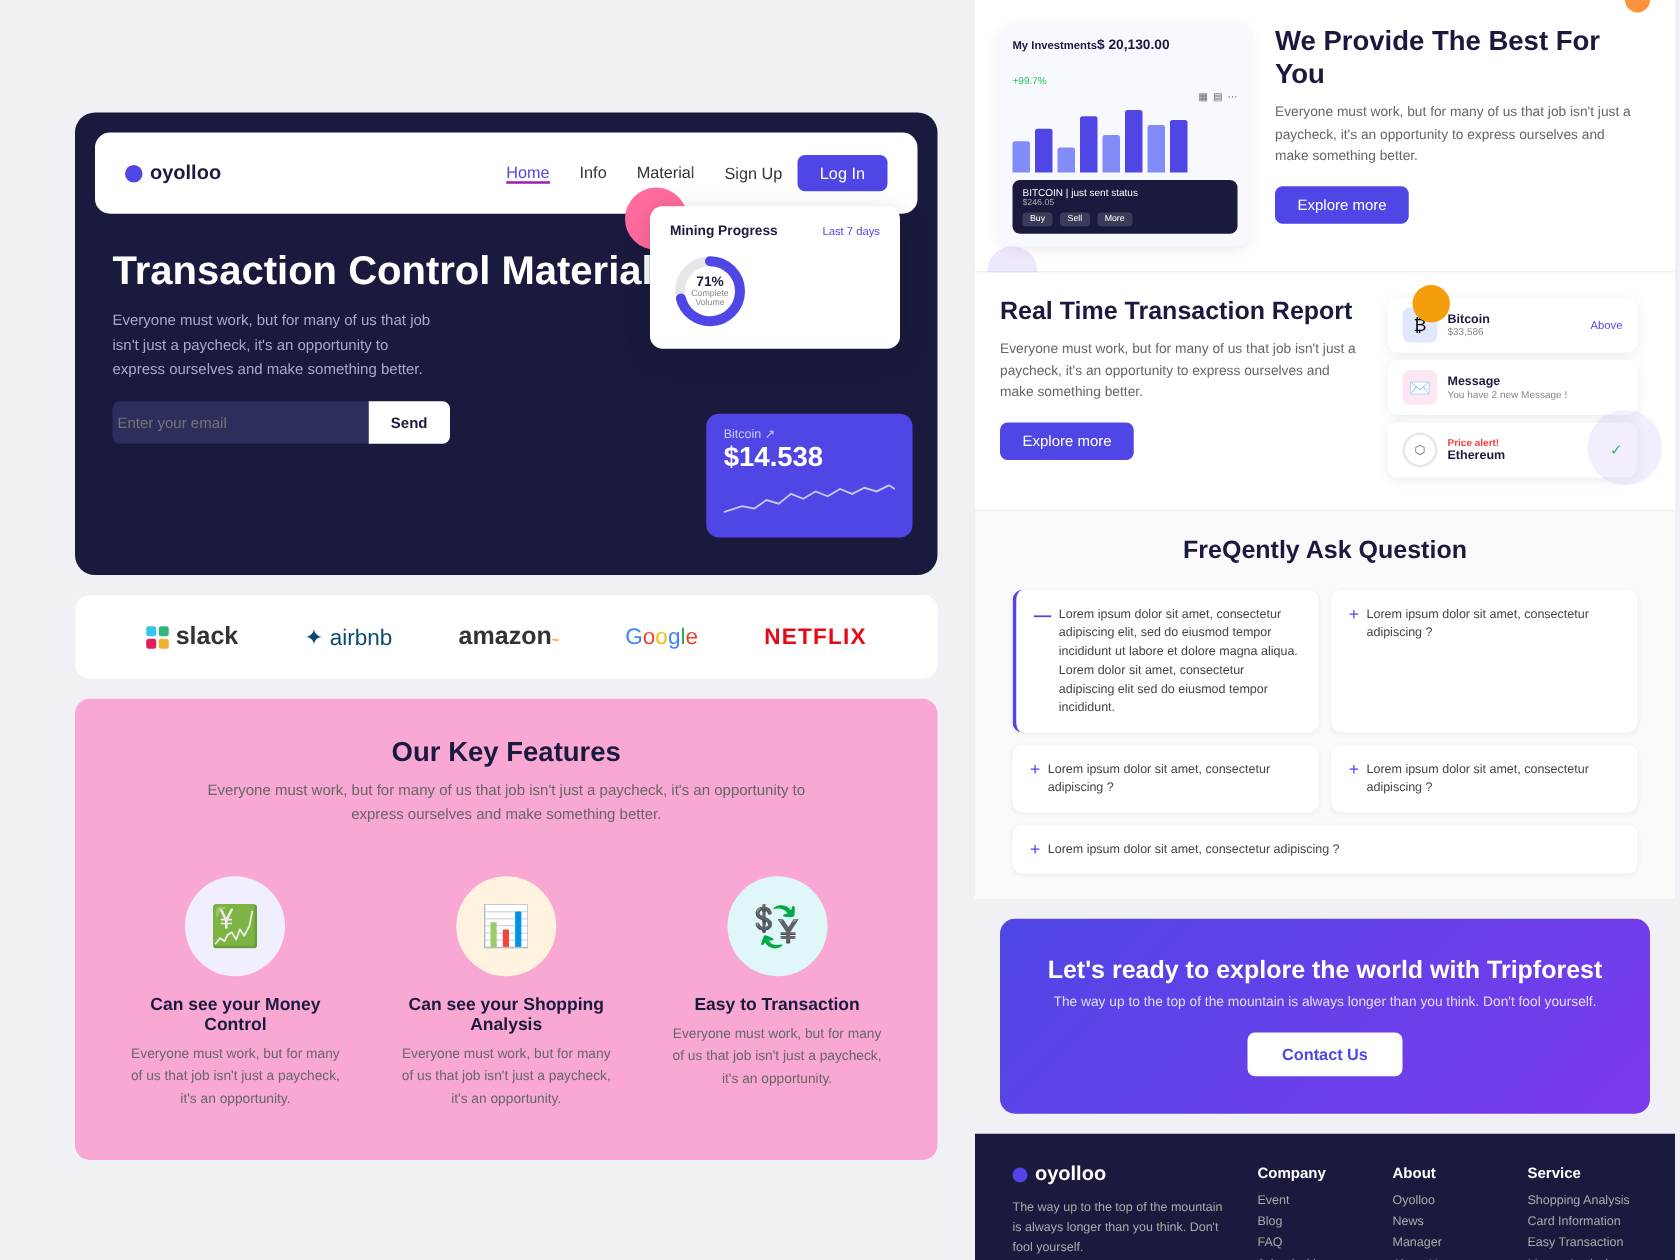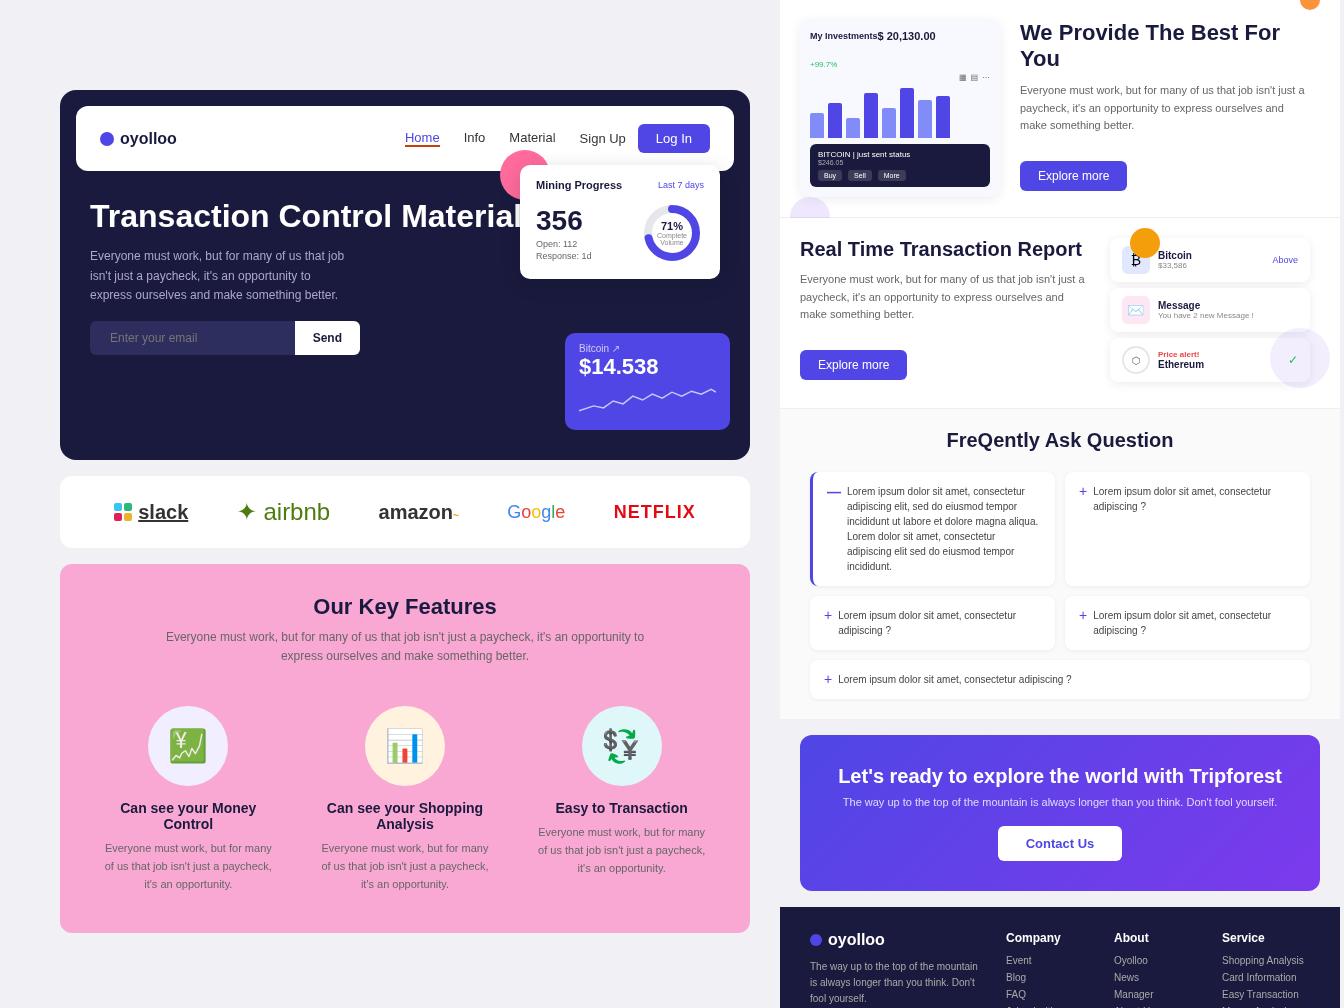--- a/index.html
+++ b/index.html
@@ -8,29 +8,29 @@
     
     .left-panel { position: absolute; left: 60px; top: 90px; width: 690px; }
 
     
     .hero { background: #1a1a3e; border-radius: 16px; padding: 0; overflow: hidden; position: relative; height: 370px; }
     .hero-nav { display: flex; align-items: center; padding: 18px 24px; background: white; border-radius: 12px; margin: 16px; }
     .logo { display: flex; align-items: center; gap: 6px; font-weight: 700; font-size: 16px; color: #1a1a3e; margin-right: auto; }
     .logo-dot { width: 14px; height: 14px; background: #4f46e5; border-radius: 50%; }
     .nav-links { display: flex; gap: 24px; font-size: 13px; color: #333; margin-right: 24px; }
     .nav-links span { cursor: pointer; }
-    .nav-links .active { color: #4f46e5; border-bottom: 2px solid #c2410c; }
+    .nav-links .active { color: #4f46e5; border-bottom: 2px solid #a21caf; }
     .btn-signup { background: transparent; border: none; font-size: 13px; color: #333; cursor: pointer; margin-right: 12px; }
     .btn-login { background: #4f46e5; color: white; border: none; padding: 7px 18px; border-radius: 6px; font-size: 13px; cursor: pointer; }
 
     .hero-content { padding: 10px 30px 20px; position: relative; z-index: 2; }
     .hero-title { color: white; font-size: 32px; font-weight: 800; line-height: 1.2; margin-bottom: 12px; }
     .hero-subtitle { color: #aaa8cc; font-size: 12px; line-height: 1.6; max-width: 260px; margin-bottom: 16px; }
     .hero-form { display: flex; gap: 0; max-width: 270px; }
-    .hero-input { background: #2d2d5e; border: none; color: #aaa; padding: 10px 20px; border-radius: 6px 0 0 6px; font-size: 12px; flex: 1; outline: none; }
+    .hero-input { background: #2d2d5e; border: none; color: #aaa; padding: 10px 4px; border-radius: 6px 0 0 6px; font-size: 12px; flex: 1; outline: none; }
     .hero-send { background: white; color: #1a1a3e; border: none; padding: 10px 18px; border-radius: 0 6px 6px 0; font-size: 12px; font-weight: 600; cursor: pointer; }
 
     
     .shape-pink { position: absolute; width: 50px; height: 50px; background: #ff6b9d; border-radius: 50%; top: 60px; right: 200px; }
     .shape-square { position: absolute; width: 40px; height: 40px; border: 2px solid rgba(255,255,255,0.15); border-radius: 4px; transform: rotate(15deg); top: 40px; right: 160px; }
 
     
     .mining-card { position: absolute; top: 75px; right: 30px; background: white; border-radius: 10px; padding: 14px 16px; width: 200px; box-shadow: 0 4px 20px rgba(0,0,0,0.15); z-index: 5; }
     .mining-header { display: flex; justify-content: space-between; align-items: center; margin-bottom: 10px; }
     .mining-title { font-size: 11px; font-weight: 700; color: #1a1a3e; }
@@ -47,24 +47,24 @@
     .donut-pct small { display: block; font-size: 7px; font-weight: 400; color: #888; }
 
     
     .bitcoin-card { position: absolute; bottom: 30px; right: 20px; background: #4f46e5; border-radius: 10px; padding: 10px 14px; width: 165px; z-index: 5; }
     .bitcoin-label { font-size: 10px; color: rgba(255,255,255,0.7); }
     .bitcoin-price { font-size: 22px; font-weight: 800; color: white; }
     .bitcoin-chart { margin-top: 6px; }
 
     
     .logos-section { background: white; border-radius: 12px; margin-top: 16px; padding: 22px 30px; display: flex; align-items: center; justify-content: space-around; }
-    .logo-slack { display: flex; align-items: center; gap: 6px; font-size: 20px; font-weight: 700; color: #333; text-decoration: underline; }
+    .logo-slack { display: flex; align-items: center; gap: 6px; font-size: 20px; font-weight: 700; color: #333; }
     .slack-icon { display: grid; grid-template-columns: 1fr 1fr; gap: 2px; }
     .slack-sq { width: 8px; height: 8px; border-radius: 2px; }
-    .logo-airbnb { font-size: 24px; font-weight: 300; color: #4d7c0f; }
+    .logo-airbnb { font-size: 18px; font-weight: 300; color: #0c4a6e; }
     .logo-amazon { font-size: 18px; font-weight: 700; color: #333; }
     .logo-google { font-size: 18px; font-weight: 500; }
     .logo-netflix { font-size: 18px; font-weight: 800; color: #e50914; letter-spacing: 1px; }
 
     
     .features-section { background: #f9a8d4; border-radius: 12px; margin-top: 16px; padding: 30px; }
     .features-title { text-align: center; font-size: 22px; font-weight: 800; color: #1a1a3e; margin-bottom: 8px; }
     .features-desc { text-align: center; font-size: 12px; color: #666; line-height: 1.6; max-width: 480px; margin: 0 auto 30px; }
     .features-grid { display: grid; grid-template-columns: 1fr 1fr 1fr; gap: 20px; }
     .feature-card { text-align: center; padding: 10px; }
@@ -76,21 +76,21 @@
     .feature-text { font-size: 11px; color: #666; line-height: 1.6; }
 
     
     .right-panel { position: absolute; left: 780px; top: 0; width: 560px; }
 
     
     .provide-section { padding: 20px 30px 20px 20px; display: flex; gap: 20px; align-items: flex-start; border-bottom: 1px solid #eee; }
     .provide-mockup { width: 200px; flex-shrink: 0; background: #f8f8ff; border-radius: 10px; padding: 10px; box-shadow: 0 2px 12px rgba(0,0,0,0.08); }
     .provide-text h2 { font-size: 22px; font-weight: 800; color: #1a1a3e; margin-bottom: 10px; }
     .provide-text p { font-size: 11px; color: #666; line-height: 1.6; margin-bottom: 14px; }
-    .btn-explore { background: #4f46e5; color: white; border: none; padding: 8px 18px; border-radius: 6px; font-size: 12px; cursor: pointer; margin-top: 12px; }
+    .btn-explore { background: #4f46e5; color: white; border: none; padding: 8px 18px; border-radius: 6px; font-size: 12px; cursor: pointer; }
 
     
     .invest-header { display: flex; justify-content: flex-start; align-items: center; margin-bottom: 18px; }
     .invest-title { font-size: 9px; font-weight: 700; color: #1a1a3e; }
     .invest-change { font-size: 8px; color: #22c55e; }
     .invest-bars { display: flex; align-items: flex-end; gap: 4px; height: 50px; margin: 6px 0; }
     .invest-bar { width: 14px; background: #4f46e5; border-radius: 2px 2px 0 0; }
     .invest-bar.light { background: #818cf8; }
     .invest-footer { background: #1a1a3e; border-radius: 6px; padding: 6px 8px; margin-top: 6px; }
     .invest-footer-text { font-size: 8px; color: white; }
@@ -177,25 +177,20 @@
         <button class="hero-send">Send</button>
       </div>
     </div>
 
     <div class="mining-card">
       <div class="mining-header">
         <span class="mining-title">Mining Progress</span>
         <span class="mining-days">Last 7 days</span>
       </div>
       <div class="mining-body">
-        <div class="mining-left">
-          <div class="mining-number">356</div>
-          <div class="mining-meta">Open: 112</div>
-          <div class="mining-meta">Response: 1d</div>
-        </div>
         <div class="donut-wrap">
           <svg width="64" height="64" viewBox="0 0 64 64">
             <circle cx="32" cy="32" r="24" fill="none" stroke="#e5e7eb" stroke-width="8"></circle>
             <circle cx="32" cy="32" r="24" fill="none" stroke="#4f46e5" stroke-width="8" stroke-dasharray="107 44" stroke-linecap="round"></circle>
           </svg>
           <div class="donut-pct">
             <span>71%</span>
             <small>Complete Volume</small>
           </div>
         </div>

